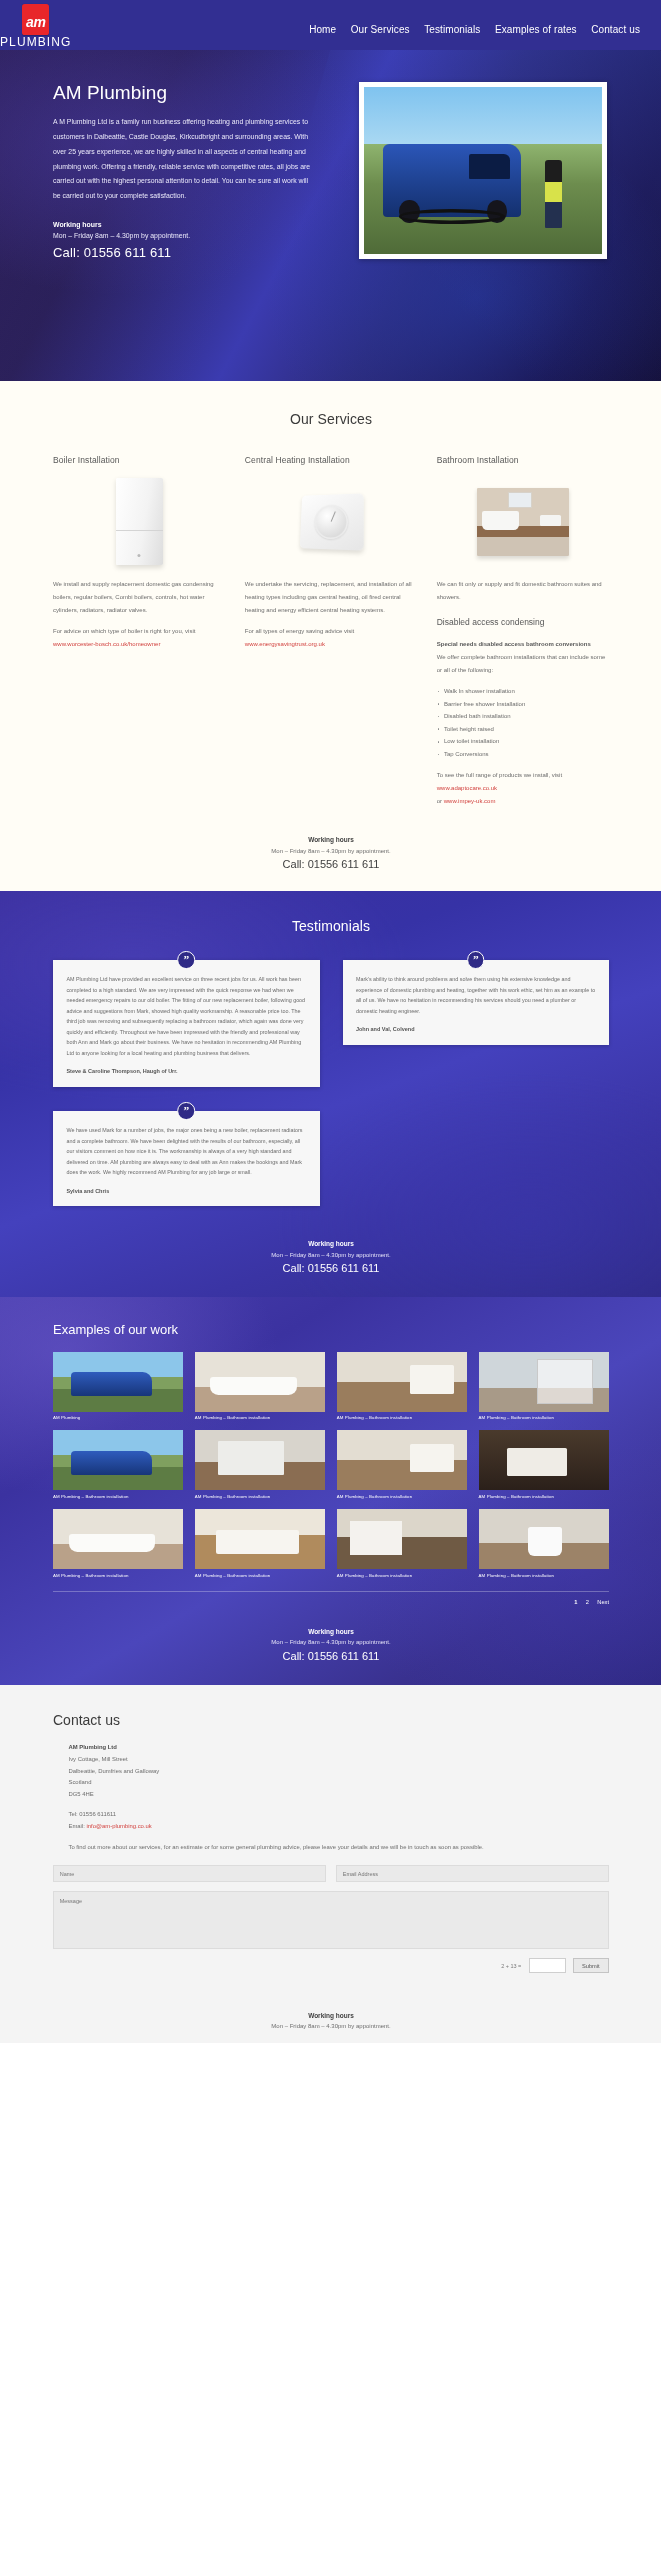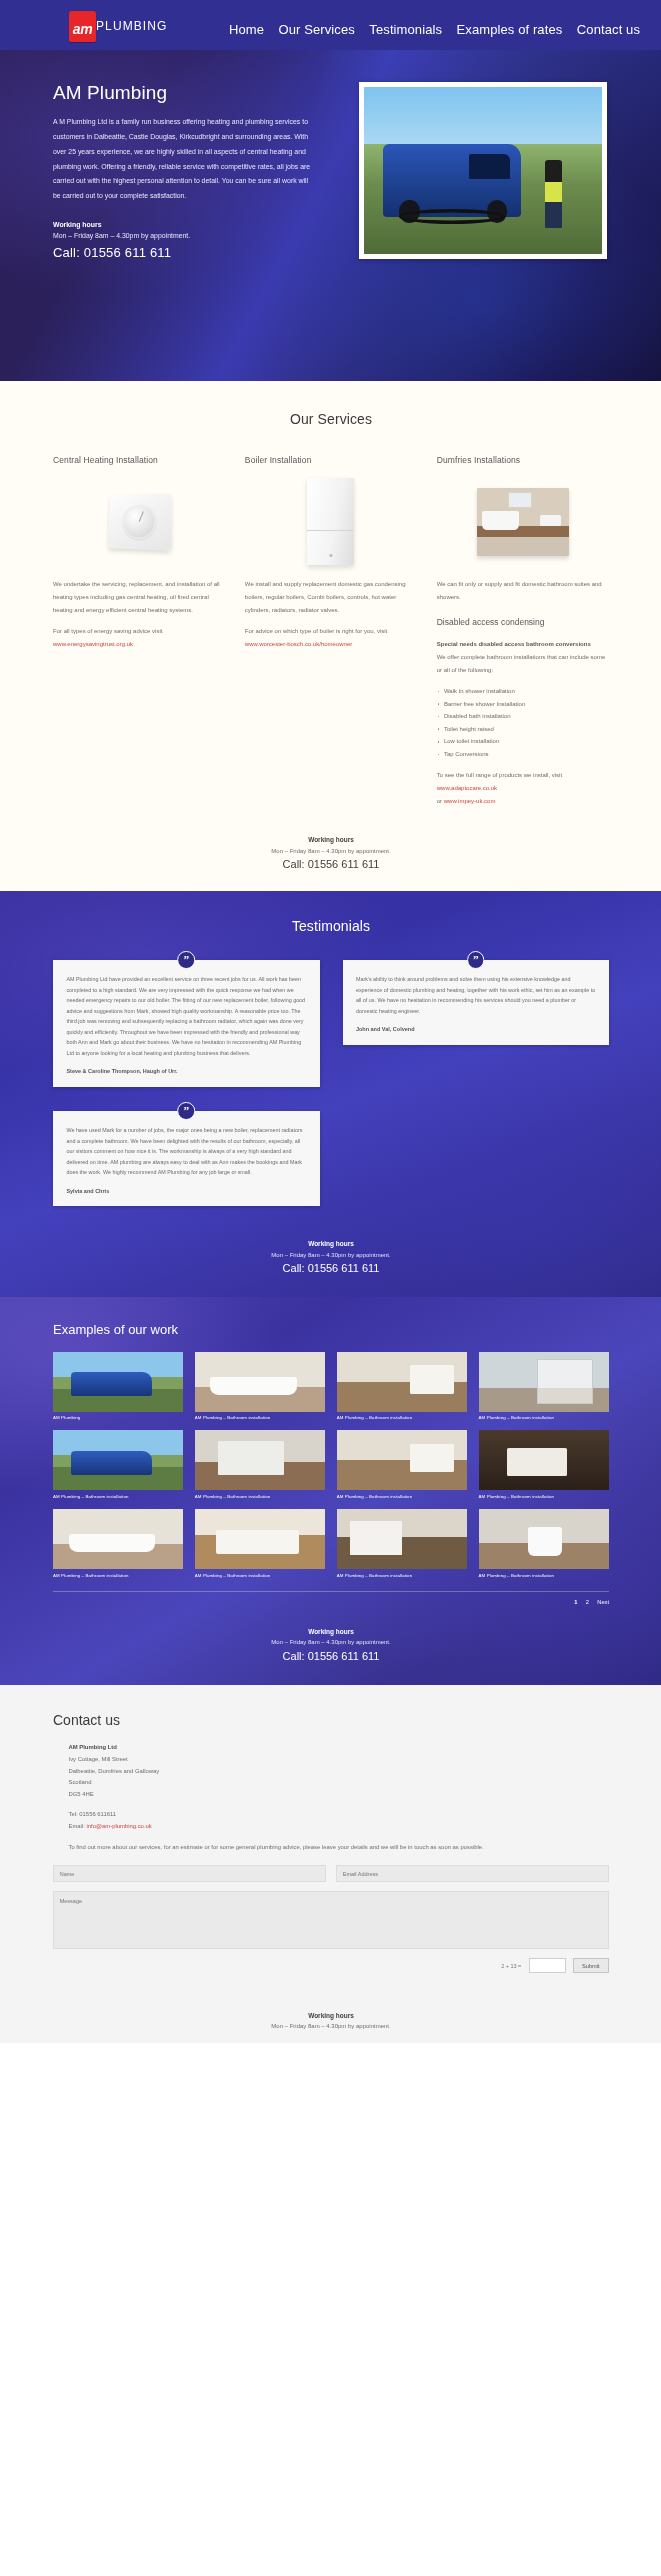--- a/index.html
+++ b/index.html
@@ -16,23 +16,22 @@
   .header {
     position: relative;
     height: 50px;
     background: #322f92;
     display: flex;
     align-items: center;
     padding: 0 22px 0 0;
     z-index: 5;
   }
   .logo-wrap {
-    margin-left: 69px;
     display: flex;
-    flex-direction: row;
+    flex-direction: column;
     align-items: center;
     margin-top: 3.1px;
   }
   .logo-badge {
     width: 27px; height: 31px;
     background: #e8262a;
     border-radius: 2.6px;
     display: flex; align-items: center; justify-content: center;
     box-shadow: 0 0.5px 1px rgba(0,0,0,.25);
   }
@@ -54,21 +53,21 @@
   }
   .nav {
     margin-left: auto;
     display: flex;
     align-items: center;
     gap: 14.5px;
     margin-top: 9.3px;
   }
   .nav a {
     color: #ffffff;
-    font-size: 13px;
+    font-size: 10px;
     font-weight: 300;
     letter-spacing: 0.1px;
     white-space: nowrap;
   }
 
   
   .hero {
     position: relative;
     height: 331px;
     overflow: hidden;
@@ -563,43 +562,43 @@
       </div>
     </div>
   </div>
 </section>
 
 <section class="services">
   <h2 class="section-title">Our Services</h2>
   <div class="svc-grid">
 
     <div class="svc-col">
+      <div class="svc-title">Boiler Installation</div>
+      <div class="svc-img">
+        <div class="boiler"></div>
+      </div>
+      <div class="svc-copy">
+        <p>We install and supply replacement domestic gas condensing boilers, regular boilers, Combi boilers, controls, hot water cylinders, radiators, radiator valves.</p>
+        <p><span>For advice on which type of boiler is right for you, visit </span><a class="lnk" href="#">www.worcester-bosch.co.uk/homeowner</a></p>
+      </div>
+    </div>
+
+    <div class="svc-col">
       <div class="svc-title">Central Heating Installation</div>
       <div class="svc-img">
         <div class="thermostat"></div>
       </div>
       <div class="svc-copy">
         <p>We undertake the servicing, replacement, and installation of all heating types including gas central heating, oil fired central heating and energy efficient central heating systems.</p>
         <p><span>For all types of energy saving advice visit </span><a class="lnk" href="#">www.energysavingtrust.org.uk</a></p>
       </div>
     </div>
 
     <div class="svc-col">
-      <div class="svc-title">Boiler Installation</div>
-      <div class="svc-img">
-        <div class="boiler"></div>
-      </div>
-      <div class="svc-copy">
-        <p>We install and supply replacement domestic gas condensing boilers, regular boilers, Combi boilers, controls, hot water cylinders, radiators, radiator valves.</p>
-        <p><span>For advice on which type of boiler is right for you, visit </span><a class="lnk" href="#">www.worcester-bosch.co.uk/homeowner</a></p>
-      </div>
-    </div>
-
-    <div class="svc-col">
-      <div class="svc-title">Dumfries Installations</div>
+      <div class="svc-title">Bathroom Installation</div>
       <div class="svc-img">
         <div class="bathroom">
           <div class="win"></div>
           <div class="tub"></div>
           <div class="sink"></div>
         </div>
       </div>
       <div class="svc-copy">
         <p>We can fit only or supply and fit domestic bathroom suites and showers.</p>
         <div class="sub-head">Disabled access condensing</div>

